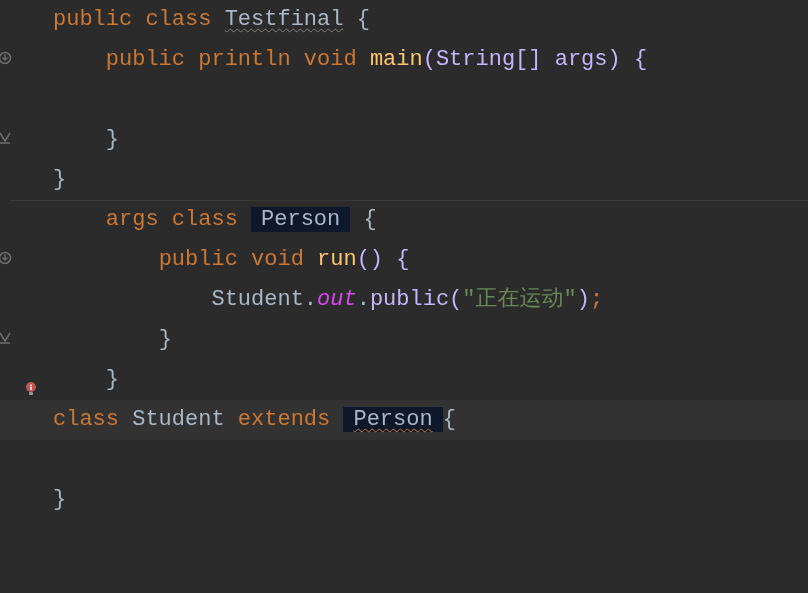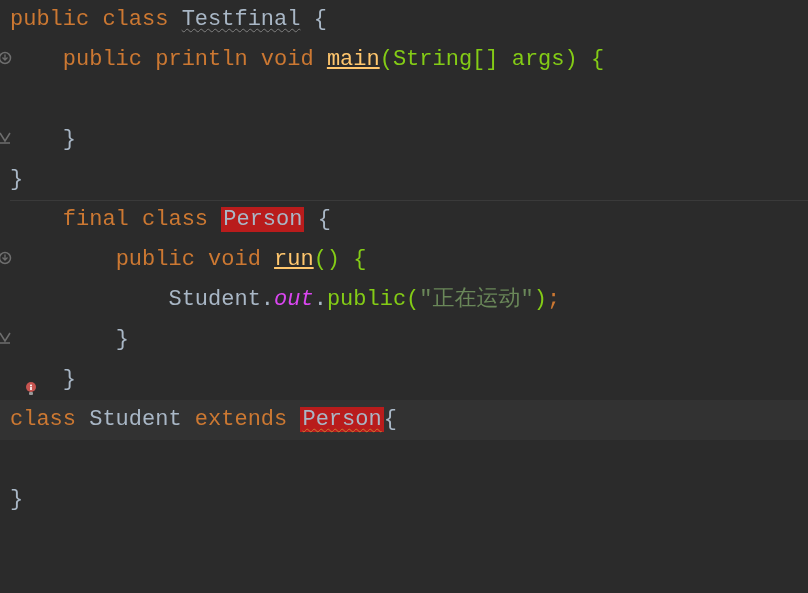--- a/index.html
+++ b/index.html
@@ -27,46 +27,47 @@
     .gutter {
       width: 10px;
       height: 100%;
       display: inline-flex;
       align-items: center;
       justify-content: center;
       flex-shrink: 0;
     }
     .code {
       padding-left: 0;
+      margin-left: 43px;
     }
     .line-highlighted {
       background: #323232;
     }
     .kw { color: #cc7832; }
     .classname { color: #a9b7c6; }
-    .methoddef { color: #ffc66d; text-decoration: underline; }
+    .methoddef { color: #ffc66d; }
     .string { color: #6a8759; }
-    .paren { color: #84cc16; }
+    .paren { color: #c4b5fd; }
     .static-field { color: #d946ef; font-style: italic; }
     .dot { color: #a9b7c6; }
     .semicolon { color: #cc7832; }
     .brace { color: #a9b7c6; }
     .warn-underline {
       text-decoration: underline wavy #808080;
       text-decoration-thickness: 1px;
       text-underline-offset: 3px;
     }
     .err-underline {
       text-decoration: underline wavy #cc7832;
       text-decoration-thickness: 1px;
       text-underline-offset: 3px;
     }
     .highlight-box {
-      background: #b91c1c;
-      padding: 0 2px;
+      background: #0f172a;
+      padding: 0 10px;
     }
     .method-sep {
       position: absolute;
       height: 1px;
       background: #3a3a3a;
       left: 10px;
       right: 0;
     }
     .gutter-icon {
       width: 14px;
@@ -94,21 +95,21 @@
             <circle cx="7" cy="7" r="5.5" fill="none" stroke="#6e6e6e" stroke-width="1.5"></circle>
             <path d="M7 3.5 L7 9 M4.5 6.5 L7 9 L9.5 6.5" fill="none" stroke="#6e6e6e" stroke-width="1.3"></path>
           </svg></span></span><span class="code"><span>    </span><span class="kw">public </span><span class="kw">println </span><span class="kw">void </span><span class="methoddef">main</span><span class="paren">(String[] args) {</span></span></div>
     <div class="line"><span class="gutter"></span><span class="code"></span></div>
     <div class="line"><span class="gutter"><span><svg class="gutter-icon close-icon" viewBox="0 0 14 14">
             <path d="M2 2 L7 10 L12 2" fill="none" stroke="#6e6e6e" stroke-width="1.5"></path>
             <line x1="2" y1="12" x2="12" y2="12" stroke="#6e6e6e" stroke-width="1.5"></line>
           </svg></span></span><span class="code"><span>    </span><span class="brace">}</span></span></div>
     <div class="line"><span class="gutter"></span><span class="code"><span class="brace">}</span></span></div>
     <div class="method-sep" style="top: 200px;"></div>
-    <div class="line"><span class="gutter"></span><span class="code"><span>    </span><span class="kw">final </span><span class="kw">class </span><span class="classname highlight-box">Person</span><span class="brace"> {</span></span></div>
+    <div class="line"><span class="gutter"></span><span class="code"><span>    </span><span class="kw">args </span><span class="kw">class </span><span class="classname highlight-box">Person</span><span class="brace"> {</span></span></div>
     <div class="line"><span class="gutter"><span><svg class="gutter-icon override-icon" viewBox="0 0 14 14">
             <circle cx="7" cy="7" r="5.5" fill="none" stroke="#6e6e6e" stroke-width="1.5"></circle>
             <path d="M7 3.5 L7 9 M4.5 6.5 L7 9 L9.5 6.5" fill="none" stroke="#6e6e6e" stroke-width="1.3"></path>
           </svg></span></span><span class="code"><span>        </span><span class="kw">public </span><span class="kw">void </span><span class="methoddef">run</span><span class="paren">() {</span></span></div>
     <div class="line"><span class="gutter"></span><span class="code"><span>            </span><span class="classname">Student</span><span class="dot">.</span><span class="static-field">out</span><span class="dot">.</span><span class="paren">public(</span><span class="string">"正在运动"</span><span class="paren">)</span><span class="semicolon">;</span></span></div>
     <div class="line"><span class="gutter"><span><svg class="gutter-icon close-icon" viewBox="0 0 14 14">
             <path d="M2 2 L7 10 L12 2" fill="none" stroke="#6e6e6e" stroke-width="1.5"></path>
             <line x1="2" y1="12" x2="12" y2="12" stroke="#6e6e6e" stroke-width="1.5"></line>
           </svg></span></span><span class="code"><span>        </span><span class="brace">}</span></span></div>
     <div class="line"><span class="gutter"></span><span class="bulb-icon"><svg viewBox="0 0 14 16" width="14" height="16">

